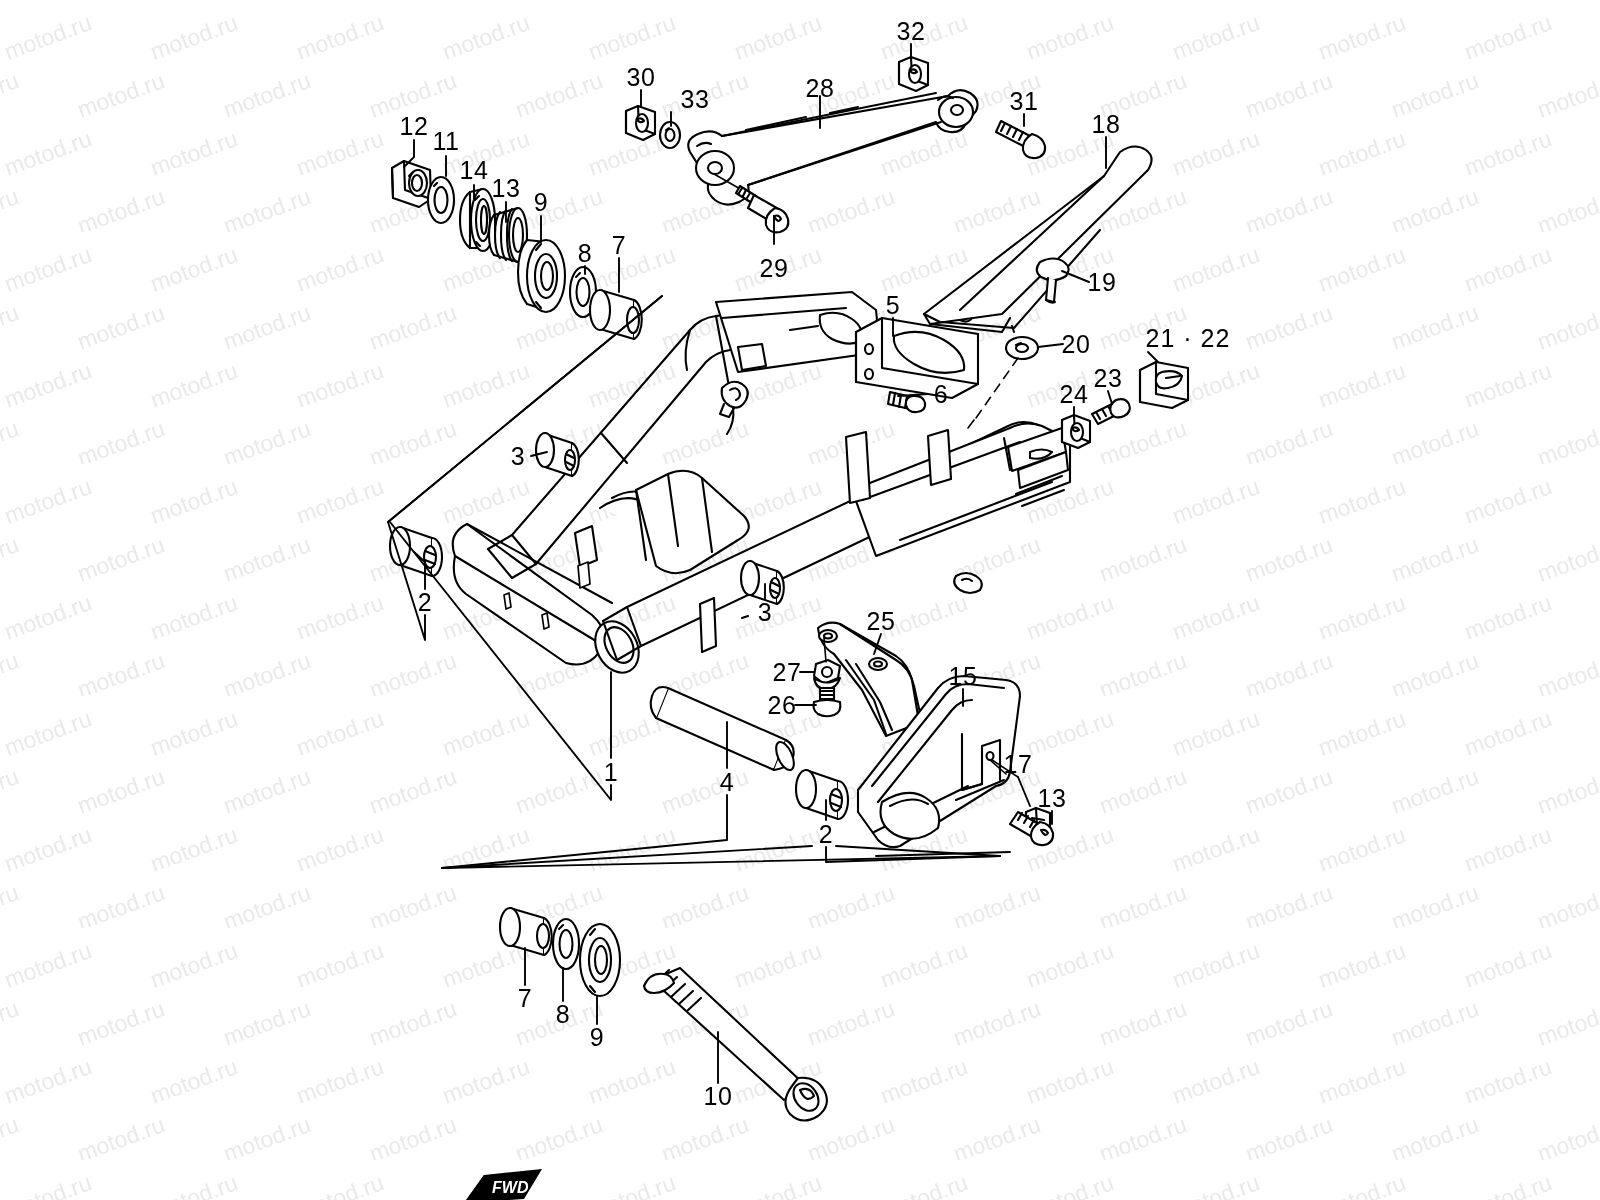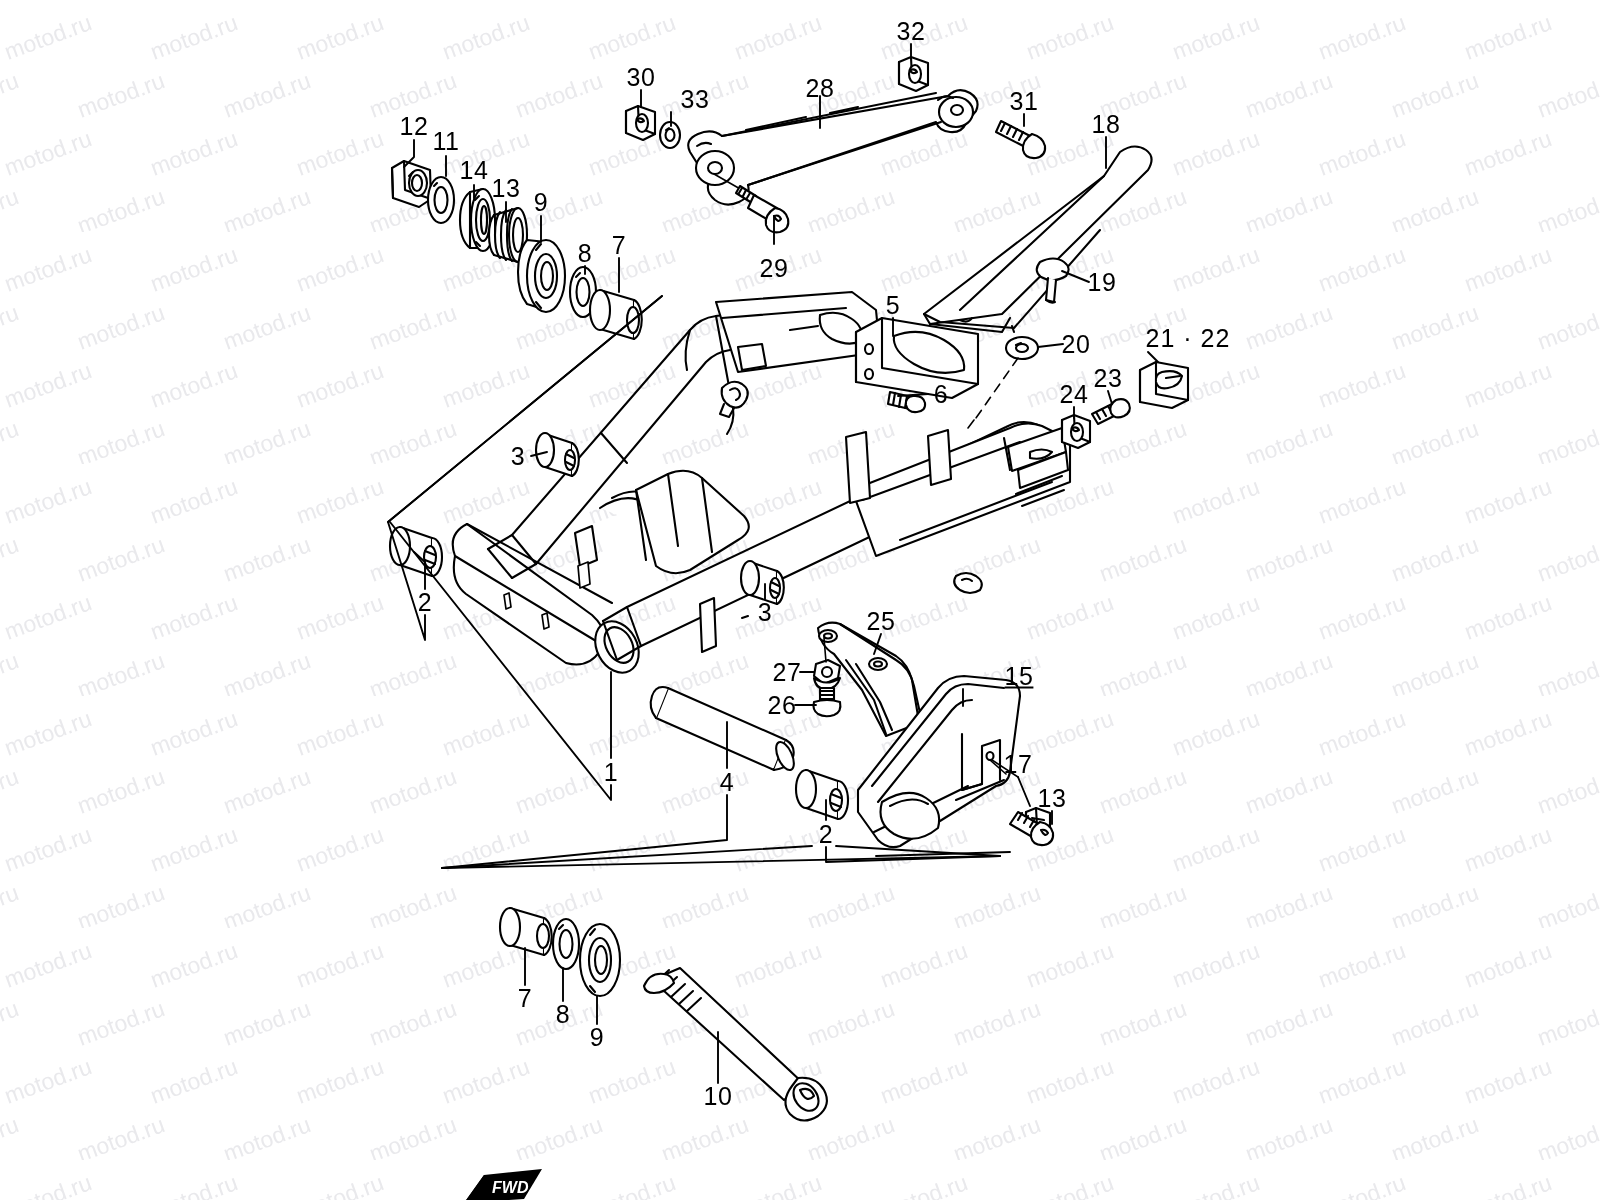--- a/index.html
+++ b/index.html
@@ -537,21 +537,21 @@
       <div class="callout" style="left: 525px; top: 998px;">7</div>
       <div class="callout" style="left: 585px; top: 253px;">8</div>
       <div class="callout" style="left: 563px; top: 1014px;">8</div>
       <div class="callout" style="left: 541px; top: 202px;">9</div>
       <div class="callout" style="left: 597px; top: 1037px;">9</div>
       <div class="callout" style="left: 718px; top: 1096px;">10</div>
       <div class="callout" style="left: 446px; top: 141px;">11</div>
       <div class="callout" style="left: 414px; top: 126px;">12</div>
       <div class="callout" style="left: 506px; top: 188px;">13</div>
       <div class="callout" style="left: 474px; top: 170px;">14</div>
-      <div class="callout" style="left: 1019px; top: 676px; text-decoration: underline;">15</div>
+      <div class="callout" style="left: 963px; top: 676px;">15</div>
       <div class="callout" style="left: 1052px; top: 798px;">13</div>
       <div class="callout" style="left: 1018px; top: 764px;">17</div>
       <div class="callout" style="left: 1106px; top: 124px;">18</div>
       <div class="callout" style="left: 1102px; top: 282px;">19</div>
       <div class="callout" style="left: 1076px; top: 344px;">20</div>
       <div class="callout wide" style="left: 1148px; top: 338px; margin-left: 40px;">21 · 22</div>
       <div class="callout" style="left: 1108px; top: 378px; text-align: right;">23</div>
       <div class="callout" style="left: 1074px; top: 394px;">24</div>
       <div class="callout" style="left: 881px; top: 621px;">25</div>
       <div class="callout" style="left: 782px; top: 705px; text-align: center;">26</div>

